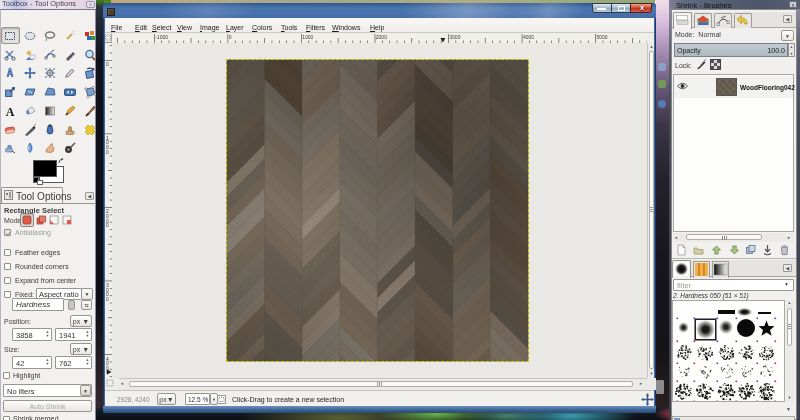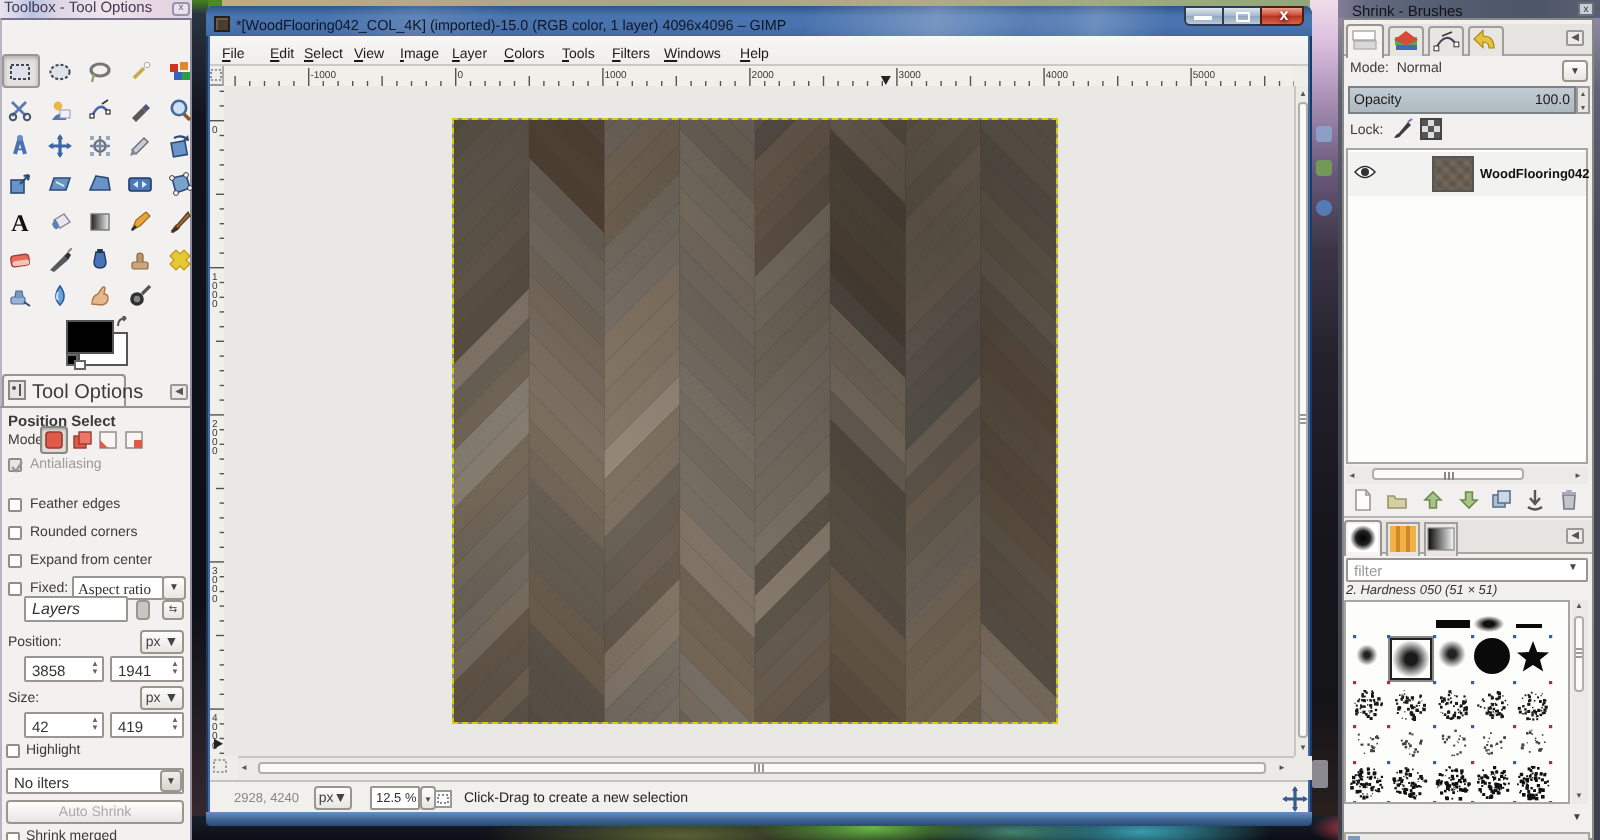--- a/index.html
+++ b/index.html
@@ -296,21 +296,21 @@
 <div class="abs" style="left:1px;top:187px;width:62px;height:16px;background:#f4f3f1;border:1px solid #989590;border-bottom:none;border-radius:2px 2px 0 0;"></div>
 <div class="abs" style="left:4px;top:190px;width:9px;height:10px;background:#e8e6e2;border:1px solid #888;">
       <svg width="7" height="8" viewBox="0 0 7 8">
         <circle cx="2" cy="3" r="1" fill="#555"></circle>
         <path d="M5 1 L5 7" stroke="#555" stroke-width="1"></path>
       </svg>
     </div>
 <div class="lbl" style="left:16px;top:191px;font-size:10px;">Tool Options</div>
 <div class="abs" style="left:85px;top:192px;width:9px;height:8px;background:#eceae6;border:1px solid #999;border-radius:1px;font-size:5px;line-height:7px;text-align:center;color:#555;">◀</div>
 <div class="abs" style="left:0px;top:203px;width:96px;height:1px;background:#989590;"></div>
-<div class="lbl" style="left:4px;top:206px;font-weight:bold;font-size:7.5px;">Position Select</div>
+<div class="lbl" style="left:4px;top:206px;font-weight:bold;font-size:7.5px;">Rectangle Select</div>
 <div class="lbl" style="left:4px;top:217px;">Mode:</div>
 <div class="abs" style="left:20px;top:213px;width:14px;height:14px;border:1px solid #8a877f;border-radius:2px;background:#dddbd6;box-shadow:inset 0 1px 1px rgba(0,0,0,.2);"></div>
 <div class="abs" style="left:22px;top:215px;width:10px;height:10px;">
       <svg width="10" height="10" viewBox="0 0 10 10">
         <rect x="1" y="1" width="8" height="8" rx="1.5" fill="#e05a4a" stroke="#9a3a2e" stroke-width=".8"></rect>
       </svg>
     </div>
 <div class="abs" style="left:36px;top:215px;width:10px;height:10px;">
       <svg width="10" height="10" viewBox="0 0 10 10">
         <rect x="1" y="3" width="6" height="6" fill="#e05a4a" stroke="#9a3a2e" stroke-width=".7"></rect>
@@ -337,66 +337,65 @@
 <div class="lblgray" style="left:15px;top:229px;">Antialiasing</div>
 <div class="cb" style="left:4px;top:249px;"></div>
     <div class="lbl" style="left:15px;top:249px;">Feather edges</div>
 <div class="cb" style="left:4px;top:263px;"></div>
     <div class="lbl" style="left:15px;top:263px;">Rounded corners</div>
 <div class="cb" style="left:4px;top:277px;"></div>
     <div class="lbl" style="left:15px;top:277px;">Expand from center</div>
 <div class="cb" style="left:4px;top:291px;"></div>
     <div class="lbl" style="left:15px;top:291px;">Fixed:</div>
 <div class="entry" style="left:36px;top:288px;width:46px;height:12px;">
-      <span style="position:absolute;left:2px;top:1px;font-family:Liberation Serif, serif;">Aspect ratio</span>
+      <span style="position:absolute;left:2px;top:1px;">Aspect ratio</span>
     </div>
 <div class="btn" style="left:81px;top:288px;width:12px;height:12px;line-height:11px;font-size:5px;">▼</div>
 <div class="entry" style="left:12px;top:298px;width:52px;height:13px;">
-      <span style="position:absolute;left:3px;top:1px;font-style:italic;font-size:8px;">Layers</span>
+      <span style="position:absolute;left:3px;top:1px;font-style:italic;font-size:8px;">Hardness</span>
     </div>
 <div class="btn" style="left:68px;top:300px;width:7px;height:10px;background:#c8c6c2;"></div>
 <div class="btn" style="left:81px;top:300px;width:11px;height:10px;font-size:5px;line-height:9px;">⇆</div>
 <div class="lbl" style="left:4px;top:318px;">Position:</div>
 <div class="btn" style="left:70px;top:315px;width:22px;height:12px;line-height:11px;">px ▼</div>
 <div class="entry" style="left:12px;top:328px;width:40px;height:13px;">
       <span style="position:absolute;left:3px;top:2px;">3858</span>
       <span class="spin">▲<br>▼</span>
     </div>
 <div class="entry" style="left:55px;top:328px;width:37px;height:13px;">
       <span style="position:absolute;left:3px;top:2px;">1941</span>
       <span class="spin">▲<br>▼</span>
     </div>
 <div class="lbl" style="left:4px;top:346px;">Size:</div>
 <div class="btn" style="left:70px;top:343px;width:22px;height:12px;line-height:11px;">px ▼</div>
 <div class="entry" style="left:12px;top:356px;width:40px;height:13px;">
       <span style="position:absolute;left:3px;top:2px;">42</span>
       <span class="spin">▲<br>▼</span>
     </div>
 <div class="entry" style="left:55px;top:356px;width:37px;height:13px;">
-      <span style="position:absolute;left:3px;top:2px;">419</span>
+      <span style="position:absolute;left:3px;top:2px;">762</span>
       <span class="spin">▲<br>▼</span>
     </div>
 <div class="cb" style="left:3px;top:372px;"></div>
     <div class="lbl" style="left:13px;top:372px;">Highlight</div>
 <div class="entry" style="left:3px;top:384px;width:89px;height:13px;">
       <span style="position:absolute;left:3px;top:2px;">No ilters</span>
     </div>
 <div class="btn" style="left:80px;top:385px;width:11px;height:11px;font-size:5px;line-height:10px;background:linear-gradient(#f0efec,#d8d5d0);">▼</div>
 <div class="btn" style="left:3px;top:400px;width:89px;height:12px;line-height:11px;color:#aaa;">Auto Shrink</div>
 <div class="cb" style="left:3px;top:416px;"></div>
     <div class="lbl" style="left:13px;top:415px;">Shrink merged</div>
 </div>
 <div class="abs" id="mainwin" style="left:103px;top:3px;width:553px;height:410px;">
 <div class="abs" style="left:0;top:0;width:553px;height:410px;border-radius:4px 4px 2px 2px;background:#3e69a6;box-shadow:inset 0 0 0 1px rgba(16,32,56,.65);"></div>
 <div class="abs" style="left:0;top:0;width:553px;height:15px;border-radius:4px 4px 0 0;background:linear-gradient(to bottom,#2e568c 0,#4a74ae 5px,#4973ae 10px,#4269a4 15px);"></div>
 <div class="abs" style="left:300px;top:0;width:130px;height:15px;background:linear-gradient(100deg,rgba(255,255,255,0) 0,rgba(255,255,255,.25) 50%,rgba(255,255,255,0) 100%);"></div>
 <div class="abs" style="left:410px;top:0;width:70px;height:15px;background:linear-gradient(100deg,rgba(255,255,255,0) 0,rgba(255,255,255,.2) 50%,rgba(255,255,255,0) 100%);"></div>
 <div class="abs" style="left:60px;top:0;width:90px;height:15px;background:linear-gradient(100deg,rgba(255,255,255,0) 0,rgba(255,255,255,.12) 50%,rgba(255,255,255,0) 100%);"></div>
 <div class="abs" style="left:4px;top:5px;width:8px;height:8px;background:#4a3c30;border:1px solid #26201a;box-shadow:inset 1px 1px 0 #6a5a48;"></div>
-<div class="abs titletext" style="left:15px;top:4.5px;font-size:7.2px;color:#0c1624;">*[WoodFlooring042_COL_4K] (imported)-15.0 (RGB color, 1 layer) 4096x4096 – GIMP</div>
 <div class="abs" style="left:489px;top:0;width:60px;height:11px;">
 <div class="abs" style="left:0;top:0;width:20px;height:10px;background:linear-gradient(#dde7f0,#a5b8cc 50%,#90a6be 50%,#b9cad9);border:1px solid #2e3c50;border-radius:0 0 0 3px;"></div>
 <div class="abs" style="left:19px;top:0;width:20px;height:10px;background:linear-gradient(#dde7f0,#a5b8cc 50%,#90a6be 50%,#b9cad9);border:1px solid #2e3c50;"></div>
 <div class="abs" style="left:38px;top:0;width:22px;height:10px;background:linear-gradient(#e9a58e,#d05038 45%,#b63420 50%,#d8624c);border:1px solid #4e1e14;border-radius:0 0 3px 0;"></div>
 <div class="abs" style="left:5px;top:4.5px;width:9px;height:2px;background:#fdfdfd;"></div>
 <div class="abs" style="left:25.5px;top:2.5px;width:7px;height:5px;border:1.5px solid #fdfdfd;"></div>
 <div class="abs" style="left:44px;top:-0.5px;width:12px;height:10px;color:#fff;font-size:8px;line-height:10px;text-align:center;font-weight:bold;text-shadow:0 1px 2px #501;">x</div>
 </div>
 <div class="abs" style="left:2px;top:15px;width:549px;height:14px;background:linear-gradient(#f8f7f5,#efeeec);"></div>
 <div class="abs" style="left:8px;top:20.5px;font-size:7px;color:#1a1a1a;"><span style="text-decoration:underline;">F</span>ile</div>

